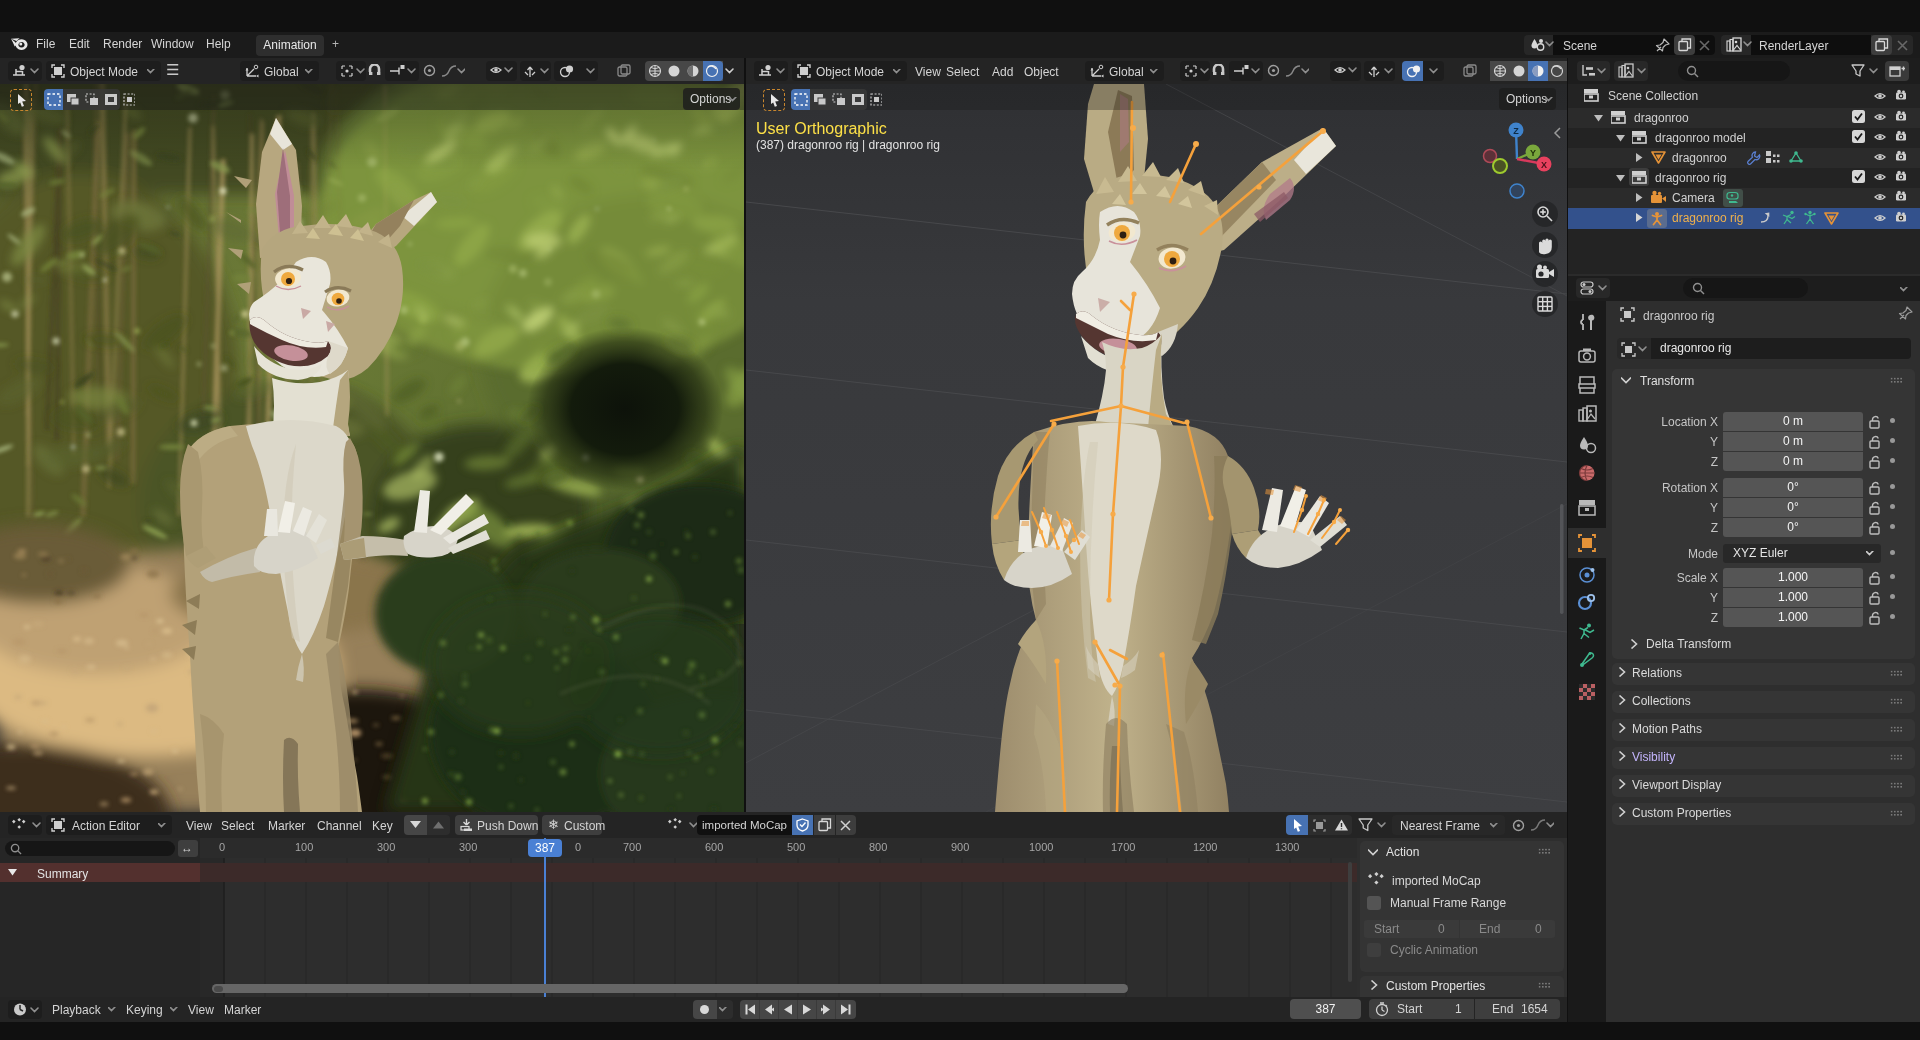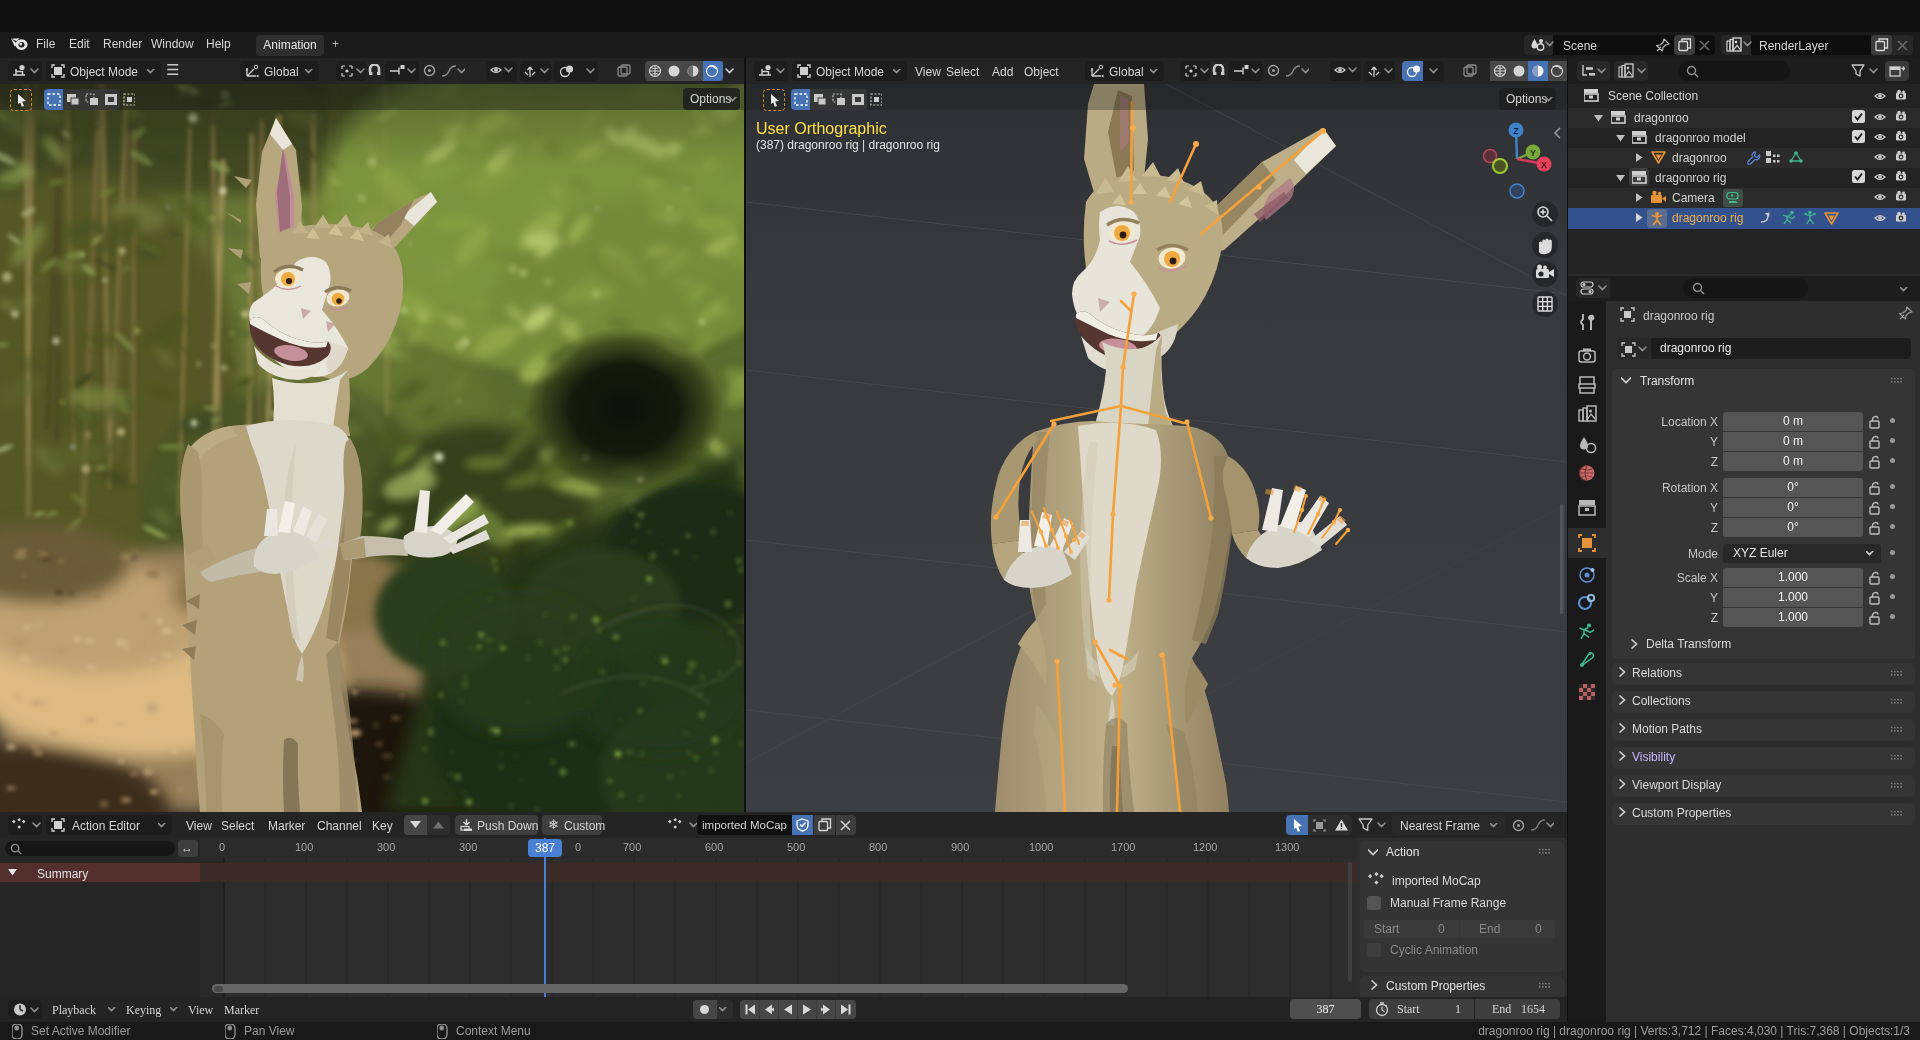--- a/index.html
+++ b/index.html
@@ -23,21 +23,21 @@
   
   .vhead { position:absolute; left:0; top:0; right:0; height:26px; background:#242424; }
   .btn { position:absolute; background:#1d1d1d; border-radius:4px; color:#d4d4d4; font-size:12px; }
   .lbl { position:absolute; color:#d4d4d4; font-size:12px; }
   .dim { color:#8a8a8a; }
 
   
   #vpL  { top:58px; left:0; width:744px; height:754px; background:#2c2c2c; overflow:hidden; }
   #vpR  { top:58px; left:746px; width:821px; height:754px; background:#36373a; overflow:hidden; }
   #dope { top:812px; left:0; width:1567px; height:185px; background:#2c2c2c; overflow:hidden; }
-  #tline{ top:997px; left:0; width:1567px; height:25px; background:#242424; overflow:hidden;font-family:Liberation Serif, serif; }
+  #tline{ top:997px; left:0; width:1567px; height:25px; background:#242424; overflow:hidden; }
   #rcol { top:58px; left:1568px; width:400px; height:964px; background:#2b2b2b; overflow:hidden; }
   #statusbar { top:1022px; left:0; width:1920px; height:18px; background:#191919; color:#9b9b9b; font-size:12px; }
 
   .plabel { position:absolute; left:0; width:150px; text-align:right; font-size:12px; color:#c5c5c5; }
   .pfield { position:absolute; left:155px; width:140px; height:19px; background:#555555;
      margin-top:0; text-align:center; font-size:12px; color:#f5f5f5; line-height:19px; }
   .lockat { left:301px; width:14px; height:14px; }
   .adot  { position:absolute; left:322px; width:5px; height:5px; border-radius:50%; background:#989898; }
   .cpanel { position:absolute; left:44px; width:303px; height:22px; background:#353535; border-radius:5px; }
   .grip { width:13px; height:7px;
@@ -2104,29 +2104,14 @@
     <svg class="abs" style="left:1375px;top:5px" width="14" height="15" viewBox="0 0 14 15">
         <circle cx="7" cy="8" r="5.5" fill="none" stroke="#d0d0d0" stroke-width="1.3"></circle>
         <path d="M7 8 V4.5 M7 8 L9.5 9.5 M5 1 h4 M10.5 3 l1.5 1.5" stroke="#d0d0d0" stroke-width="1.3" fill="none"></path>
       </svg>
     <div class="lbl" style="left:1397px;top:5px">Start</div>
     <div class="lbl" style="left:1455px;top:5px">1</div>
     <div class="lbl" style="left:1492px;top:5px">End</div>
     <div class="lbl" style="left:1521px;top:5px">1654</div>
   </div>
 
-  <div id="statusbar" class="abs">
-    <svg class="abs" style="left:12px;top:2px" width="11" height="15">
-        <use href="#mouseicon"></use>
-      </svg>
-    <div class="abs" style="left:31px;top:2px">Set Active Modifier</div>
-    <svg class="abs" style="left:225px;top:2px" width="11" height="15">
-        <use href="#mouseicon"></use>
-      </svg>
-    <div class="abs" style="left:244px;top:2px">Pan View</div>
-    <svg class="abs" style="left:437px;top:2px" width="11" height="15">
-        <use href="#mouseicon"></use>
-      </svg>
-    <div class="abs" style="left:456px;top:2px">Context Menu</div>
-    <div class="abs" style="right:10px;top:2px">dragonroo rig | dragonroo rig | Verts:3,712 | Faces:4,030 | Tris:7,368 | Objects:1/3</div>
-  </div>
 
 </div>
 
 </body></html>

